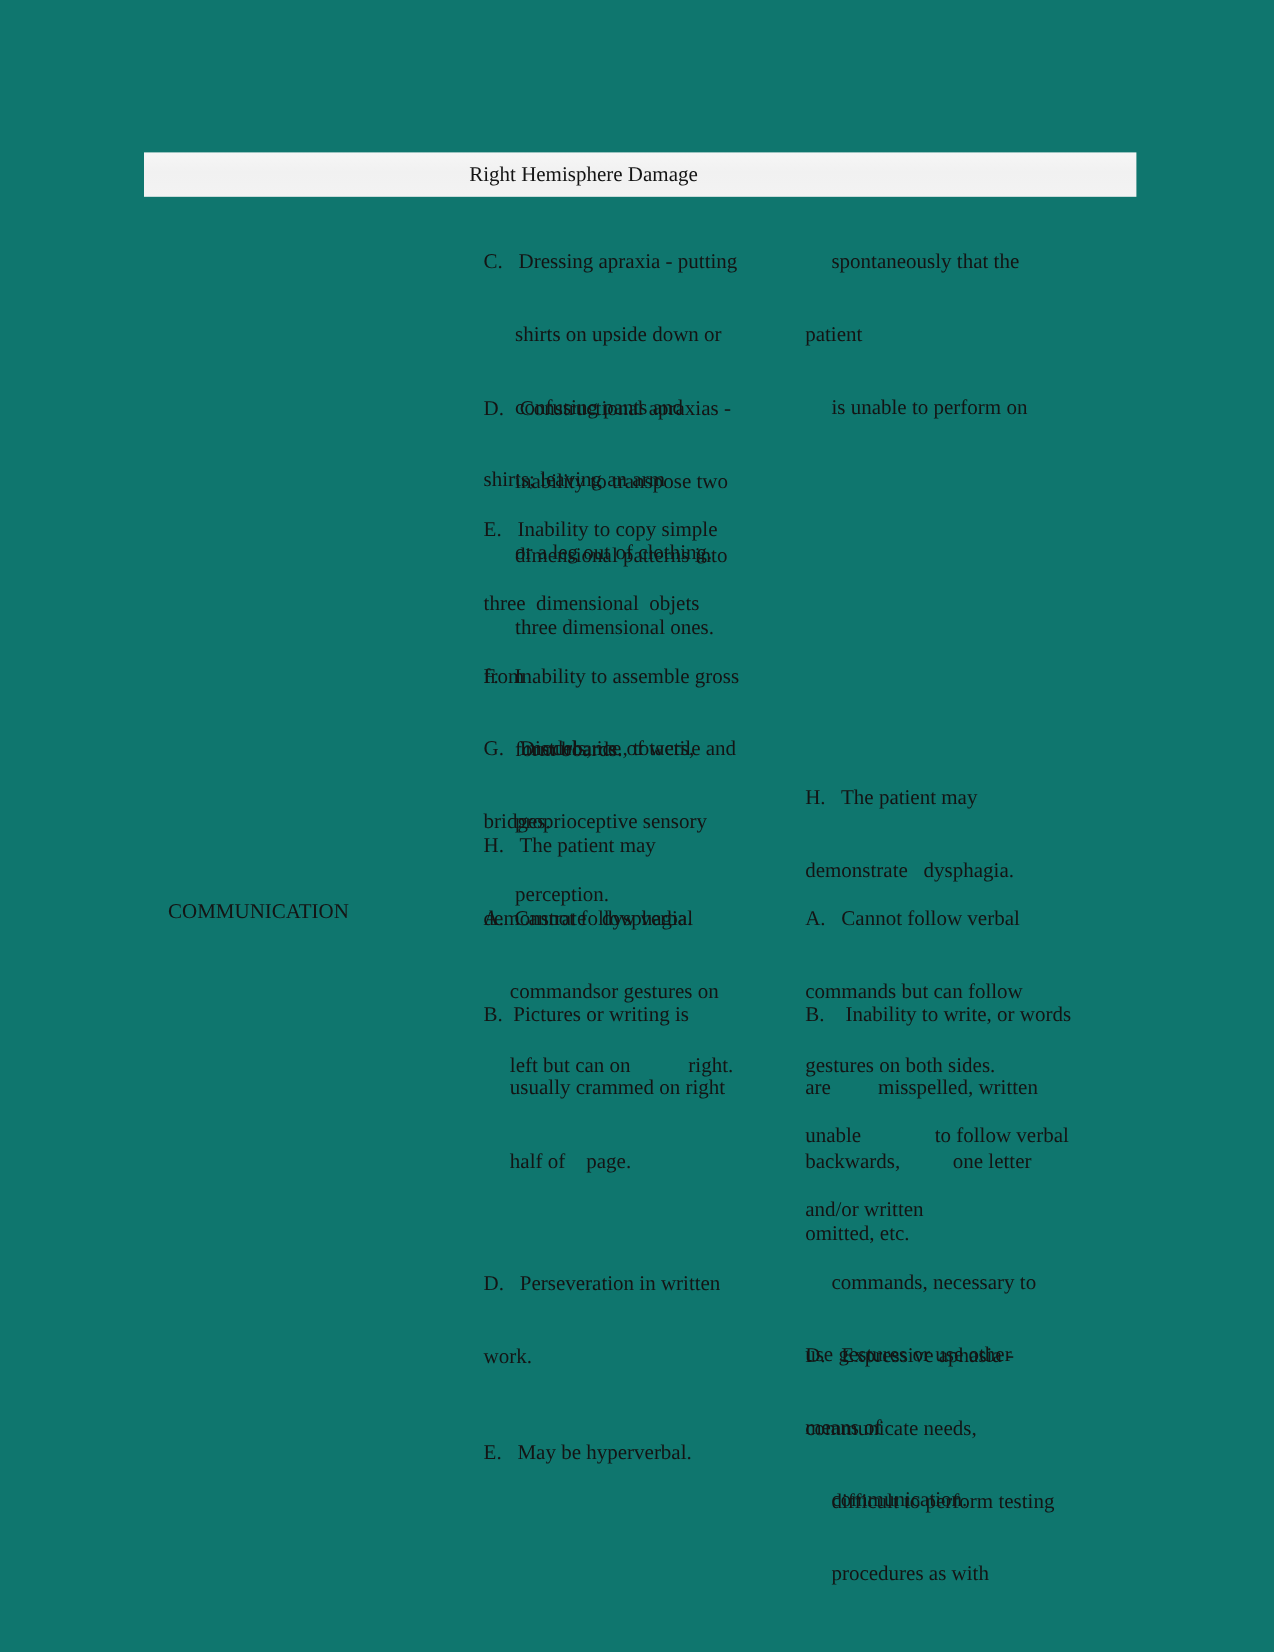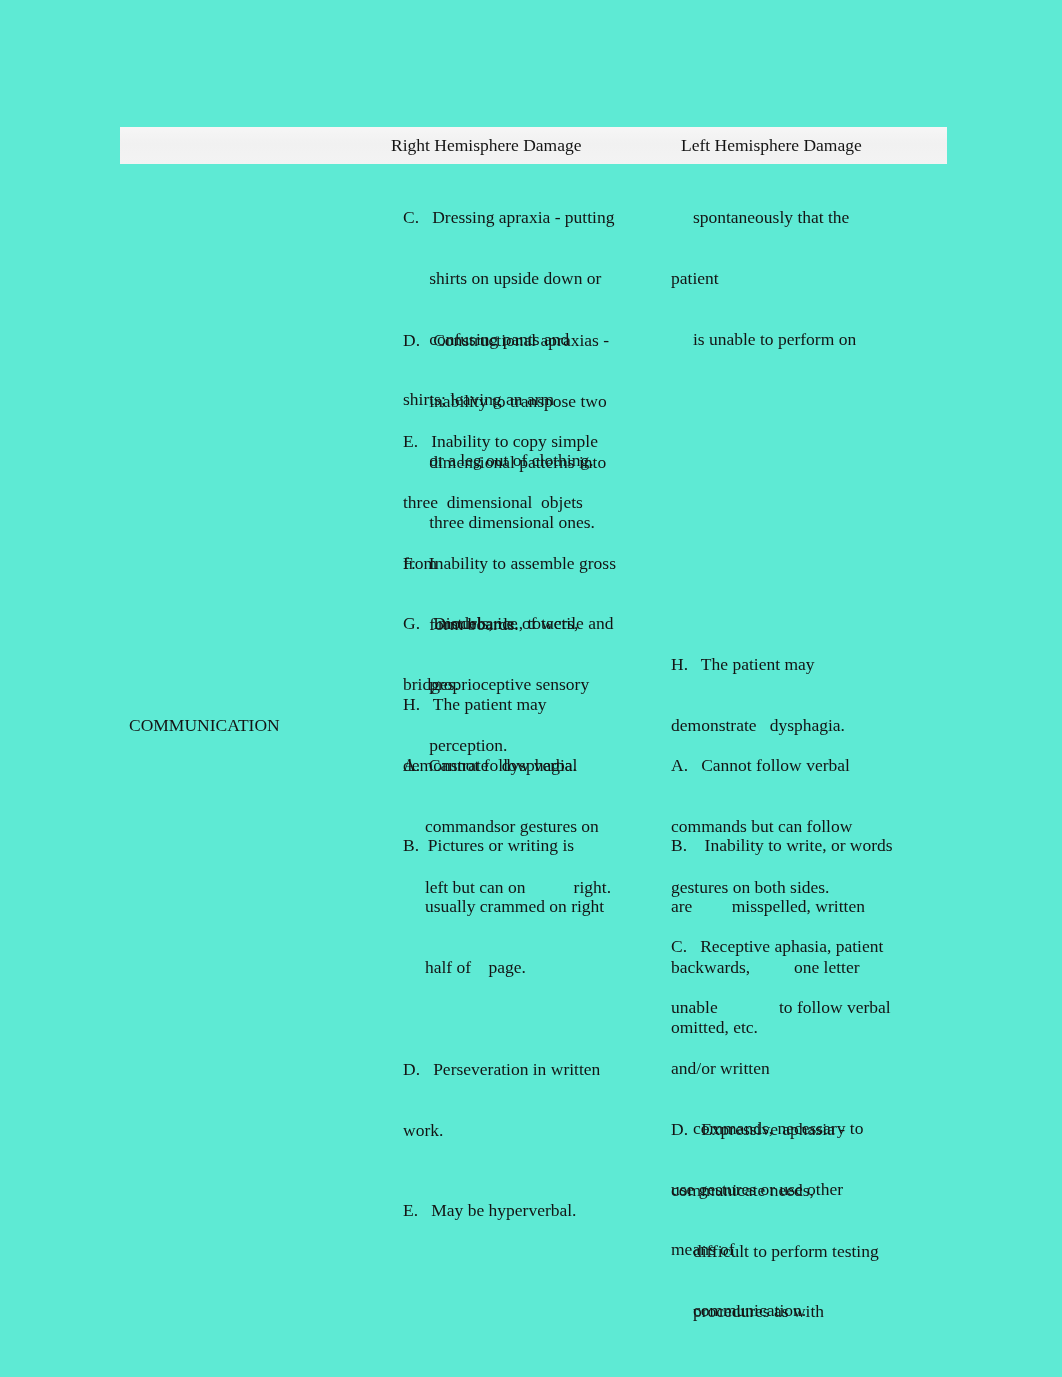--- a/index.html
+++ b/index.html
@@ -12,21 +12,21 @@
     height: 1377px;
     position: relative;
     font-family: "Liberation Serif", "DejaVu Serif", serif;
     color: #000000;
     overflow: hidden;
   }
 
   .page {
     position: absolute;
     inset: 0;
-    background: #5eead4;
+    background: #0f766e;
   }
 
   
   .header-band {
     position: absolute;
     left: 120px;
     top: 127px;
     width: 827px;
     height: 37px;
     background: linear-gradient(to bottom, #f6f6f6 0%, #f1f1f1 45%, #f3f3f3 100%);
@@ -47,25 +47,26 @@
     line-height: 37px;
     white-space: nowrap;
     color: #141414;
   }
   .col-head.right-hemi { left: 271px; }
   .col-head.left-hemi  { left: 561px; }
 
   
   .col-label {
     position: absolute;
-    left: 129px;
+    left: 140px;
     width: 258px;
     font-size: 17.5px;
     line-height: 20px;
     color: #141414;
+    margin-top: 34px;
   }
   .col-a {
     position: absolute;
     left: 391px;
     width: 268px;
   }
   .col-b {
     position: absolute;
     left: 671px;
     width: 278px;
@@ -86,21 +87,20 @@
 </style>
 </head>
 <body>
 
 <div class="page">
 
   <div class="header-band"></div>
 
   <div class="header-row">
     <span class="col-head right-hemi">Right Hemisphere Damage</span>
-    <span class="col-head left-hemi">Left Hemisphere Damage</span>
   </div>
 
   <div class="blk col-a" style="top:167px">
     <span class="ln">C.   Dressing apraxia - putting</span>
     <span class="ln">      shirts on upside down or</span>
     <span class="ln">      confusing pants and</span>
     <span class="ln">shirts; leaving an arm</span>
     <span class="ln">      or a leg out of clothing.</span>
   </div>
 
@@ -177,21 +177,20 @@
   </div>
 
   <div class="blk col-b" style="top:795px">
     <span class="ln">B.    Inability to write, or words</span>
     <span class="ln">are         misspelled, written</span>
     <span class="ln">backwards,          one letter</span>
     <span class="ln">omitted, etc.</span>
   </div>
 
   <div class="blk col-b" style="top:896px">
-    <span class="ln">C.   Receptive aphasia, patient</span>
     <span class="ln">unable              to follow verbal</span>
     <span class="ln">and/or written</span>
     <span class="ln">     commands, necessary to</span>
     <span class="ln">use gestures or use other</span>
     <span class="ln">means of</span>
     <span class="ln">     communication.</span>
   </div>
 
   <div class="blk col-b" style="top:1079px">
     <span class="ln">D.   Expressive aphasia -</span>

